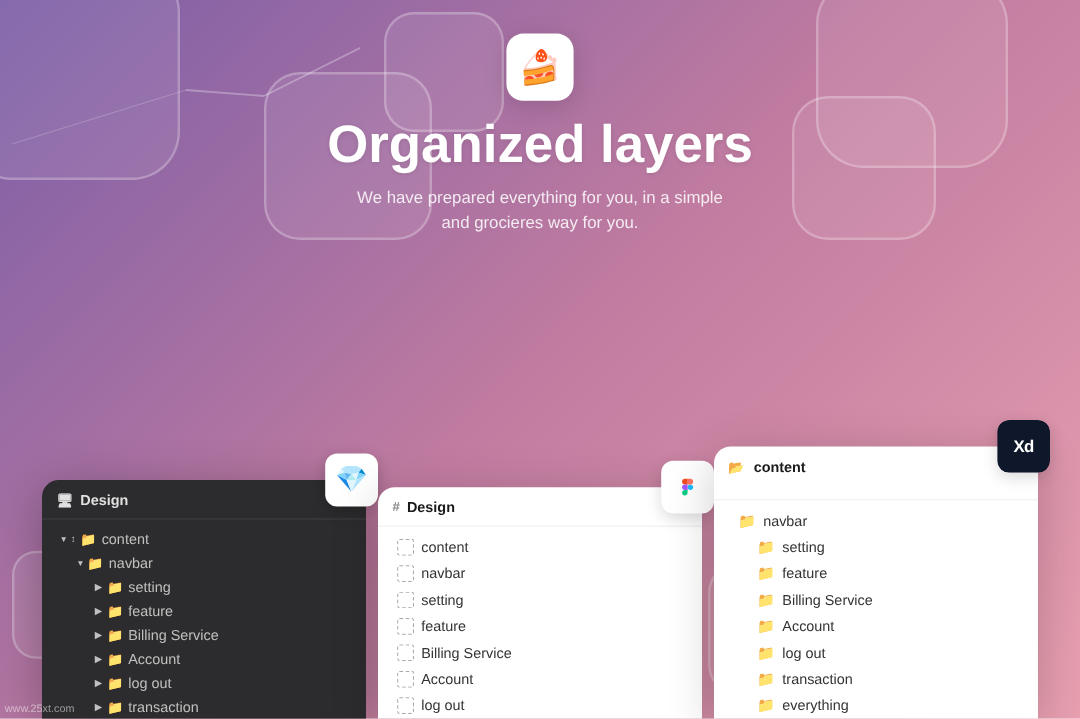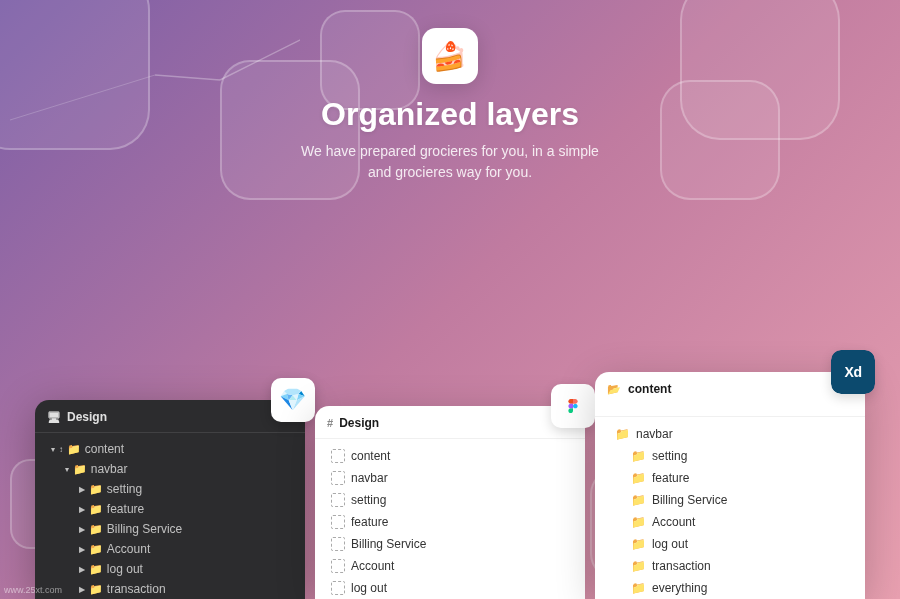--- a/index.html
+++ b/index.html
@@ -62,21 +62,21 @@
       border-radius: 14px;
       display: flex;
       align-items: center;
       justify-content: center;
       font-size: 28px;
       box-shadow: 0 4px 20px rgba(0,0,0,0.15);
       margin-bottom: 12px;
     }
 
     .hero-title {
-      font-size: 32px;
+      font-size: 44px;
       font-weight: 700;
       color: white;
       margin-bottom: 8px;
       text-shadow: 0 1px 4px rgba(0,0,0,0.1);
     }
 
     .hero-subtitle {
       font-size: 14px;
       color: rgba(255,255,255,0.85);
       text-align: center;
@@ -283,21 +283,21 @@
     }
 
     
     .figma-logo {
       width: 24px;
       height: 24px;
     }
 
     
     .xd-logo-bg {
-      background: #0c4a6e;
+      background: #0f172a;
       width: 44px;
       height: 44px;
       display: flex;
       align-items: center;
       justify-content: center;
       border-radius: 10px;
       color: white;
       font-size: 14px;
       font-weight: 800;
       letter-spacing: -0.5px;
@@ -342,21 +342,21 @@
   <line x1="760" y1="60" x2="820" y2="30" stroke="rgba(255,255,255,0.25)" stroke-width="1.5"></line>
   <line x1="820" y1="30" x2="870" y2="80" stroke="rgba(255,255,255,0.2)" stroke-width="1"></line>
 </svg>
 
 <div class="hero">
   <div class="hero-icon">
     <span>🍰</span>
   </div>
   <h1 class="hero-title">Organized layers</h1>
   <p class="hero-subtitle">
-    <span>We have prepared grocieres for you, in a simple</span><br>
+    <span>We have prepared everything for you, in a simple</span><br>
     <span>and grocieres way for you.</span>
   </p>
 </div>
 
 <div class="panels">
 
   <div class="panel-sketch">
     <div class="sketch-icon-badge">
       <span class="sketch-diamond">💎</span>
     </div>

